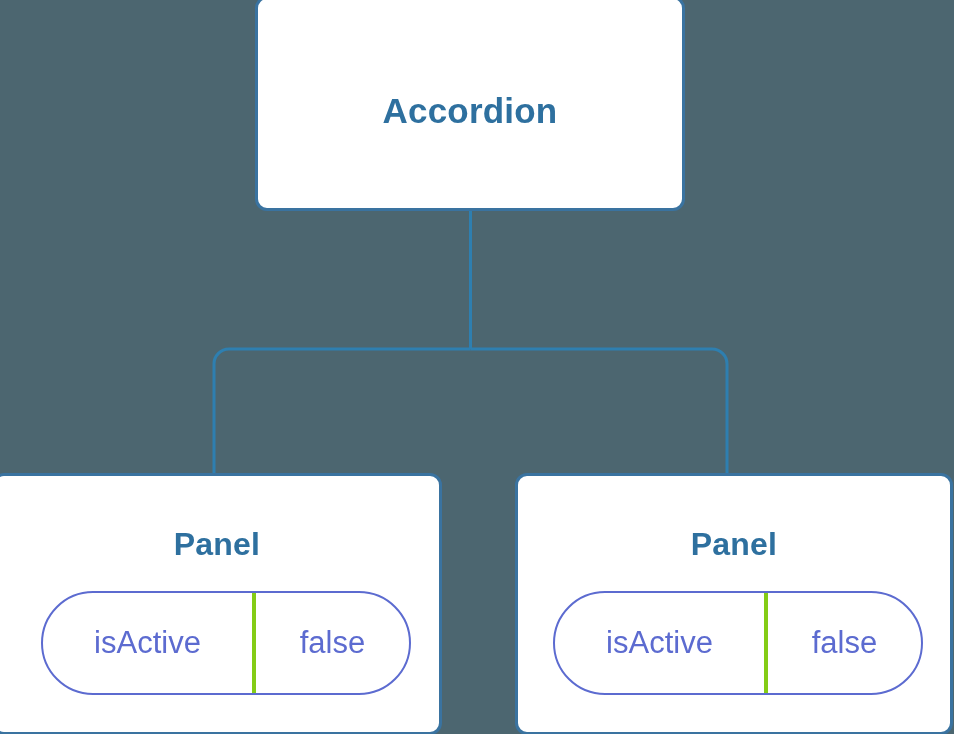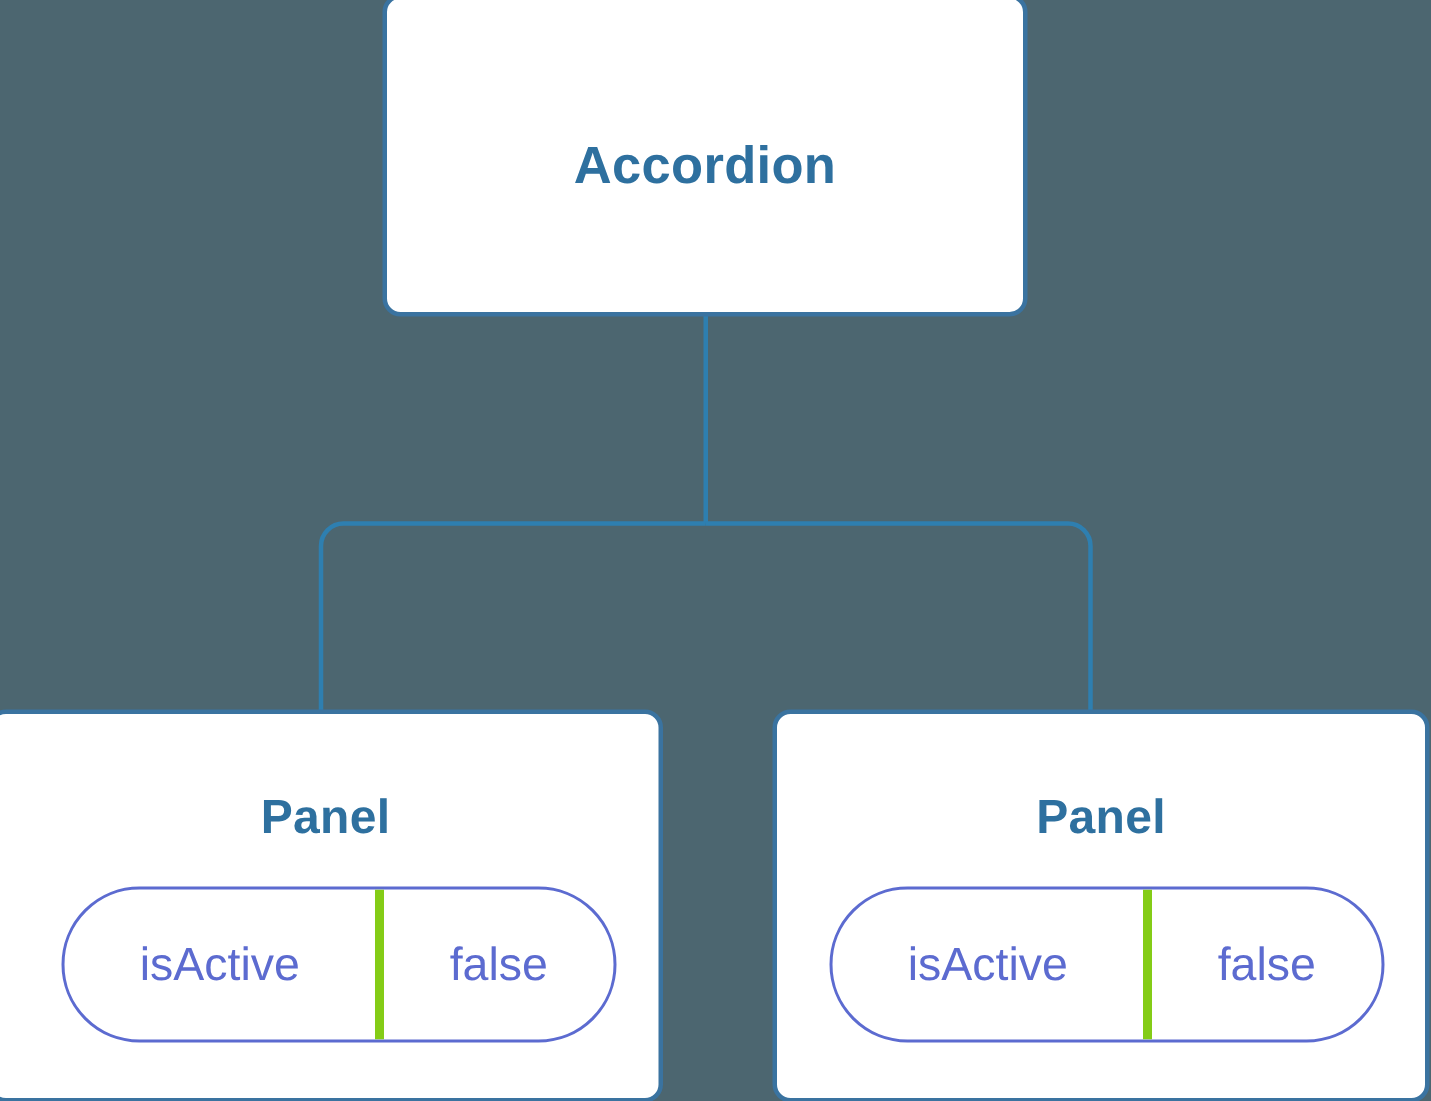--- a/index.html
+++ b/index.html
@@ -116,21 +116,21 @@
     justify-content: center;
     color: #5c6bd0;
     font-size: 31px;
     line-height: 36px;
     white-space: nowrap;
     box-sizing: border-box;
   }
 
   .prop-key {
     width: 213px;
-    border-right: 6px solid #84cc16;
+    border-right: 4px solid #84cc16;
   }
 
   .prop-val {
     flex: 1 1 auto;
     text-align: center;
   }
 </style>
 </head>
 <body>
 

